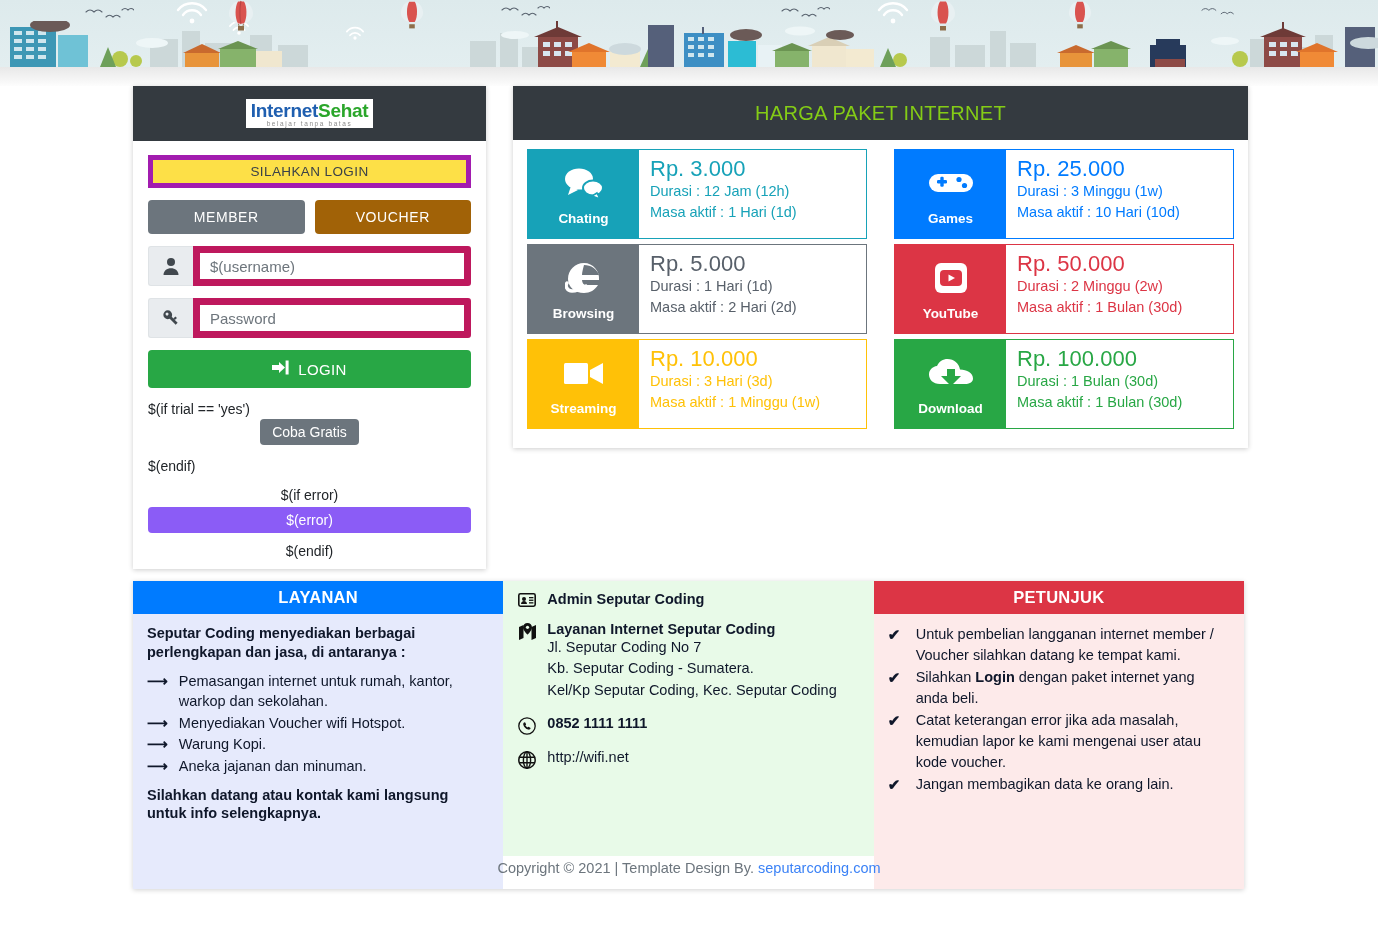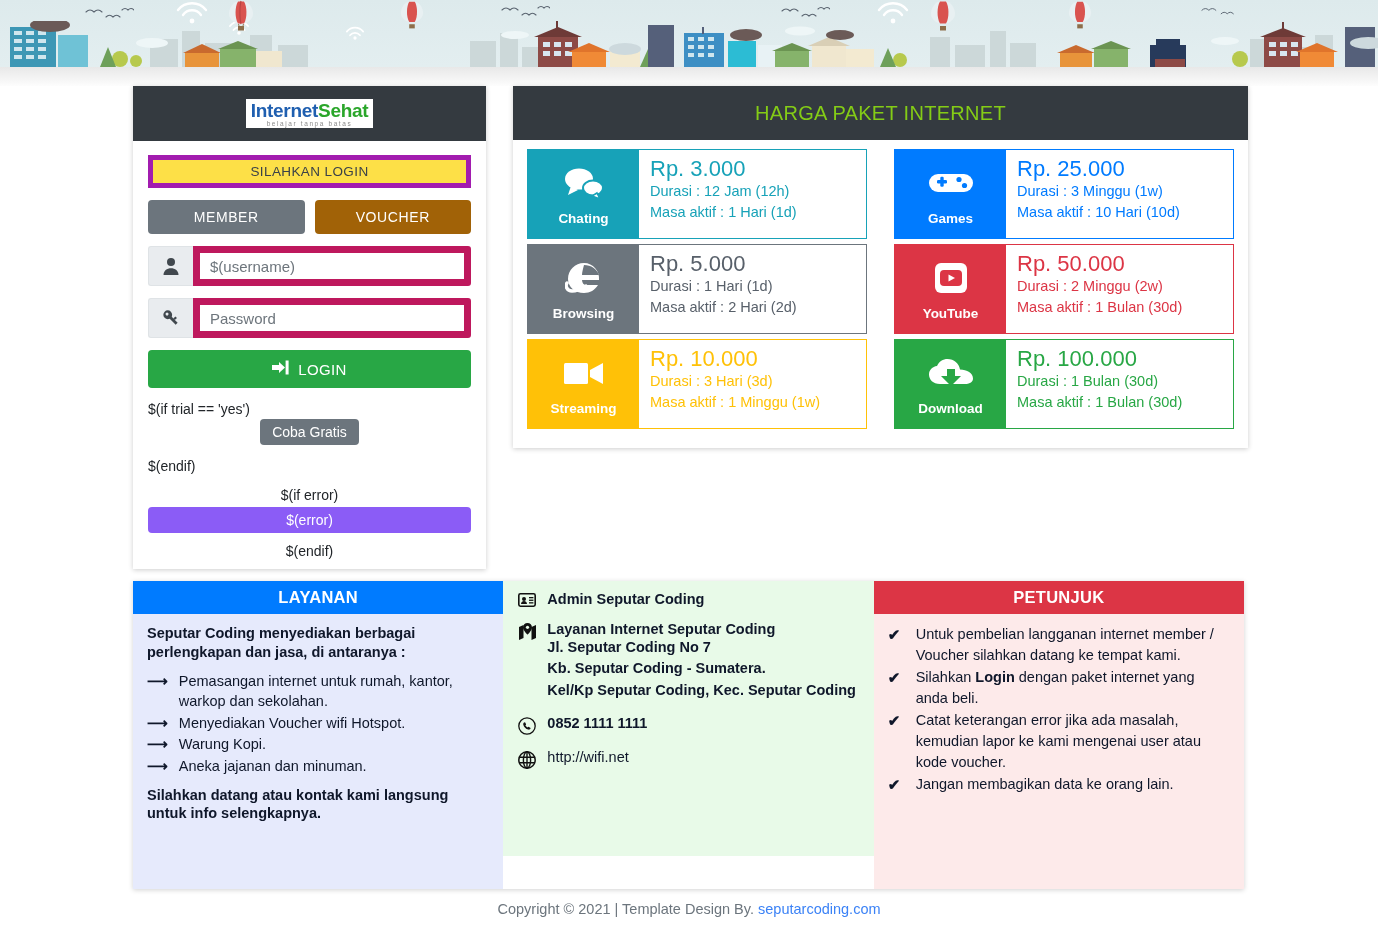--- a/index.html
+++ b/index.html
@@ -122,29 +122,29 @@
 
   .svc-intro{font-weight:700;line-height:1.3;margin:0 0 9px;}
   .svc-list{list-style:none;margin:0 0 9px;padding:0;}
   .svc-list li{display:flex;gap:11px;line-height:1.42;margin-bottom:1px;}
   .svc-arrow{flex:0 0 16px;font-weight:700;}
   .svc-outro{font-weight:700;line-height:1.3;margin:0;}
 
   .kontak-row{display:flex;gap:10px;margin-bottom:14px;}
   .kontak-ico{flex:0 0 20px;display:flex;justify-content:center;padding-top:2px;}
   .kontak-b{font-weight:700;}
-  .kontak-lines{line-height:1.47;font-weight:bold;}
+  .kontak-lines{line-height:1.47;}
 
   .pet-list{list-style:none;margin:0;padding:0;}
   .pet-list li{display:flex;gap:13px;line-height:1.45;margin-bottom:1px;}
   .pet-chk{flex:0 0 15px;font-weight:700;font-size:15px;}
 
   
   .footer{
-    position:absolute;left:0;top:901px;width:1378px;text-align:center;
+    position:absolute;left:0;top:860px;width:1378px;text-align:center;
     font-size:14.5px;color:#6c757d;
   }
   .footer a{color:#3b82f6;text-decoration:none;}
 </style>
 </head>
 <body>
 
 <div class="banner">
   <div class="sky"></div>
   <svg class="skyline" viewBox="0 0 1378 46" preserveAspectRatio="none">

